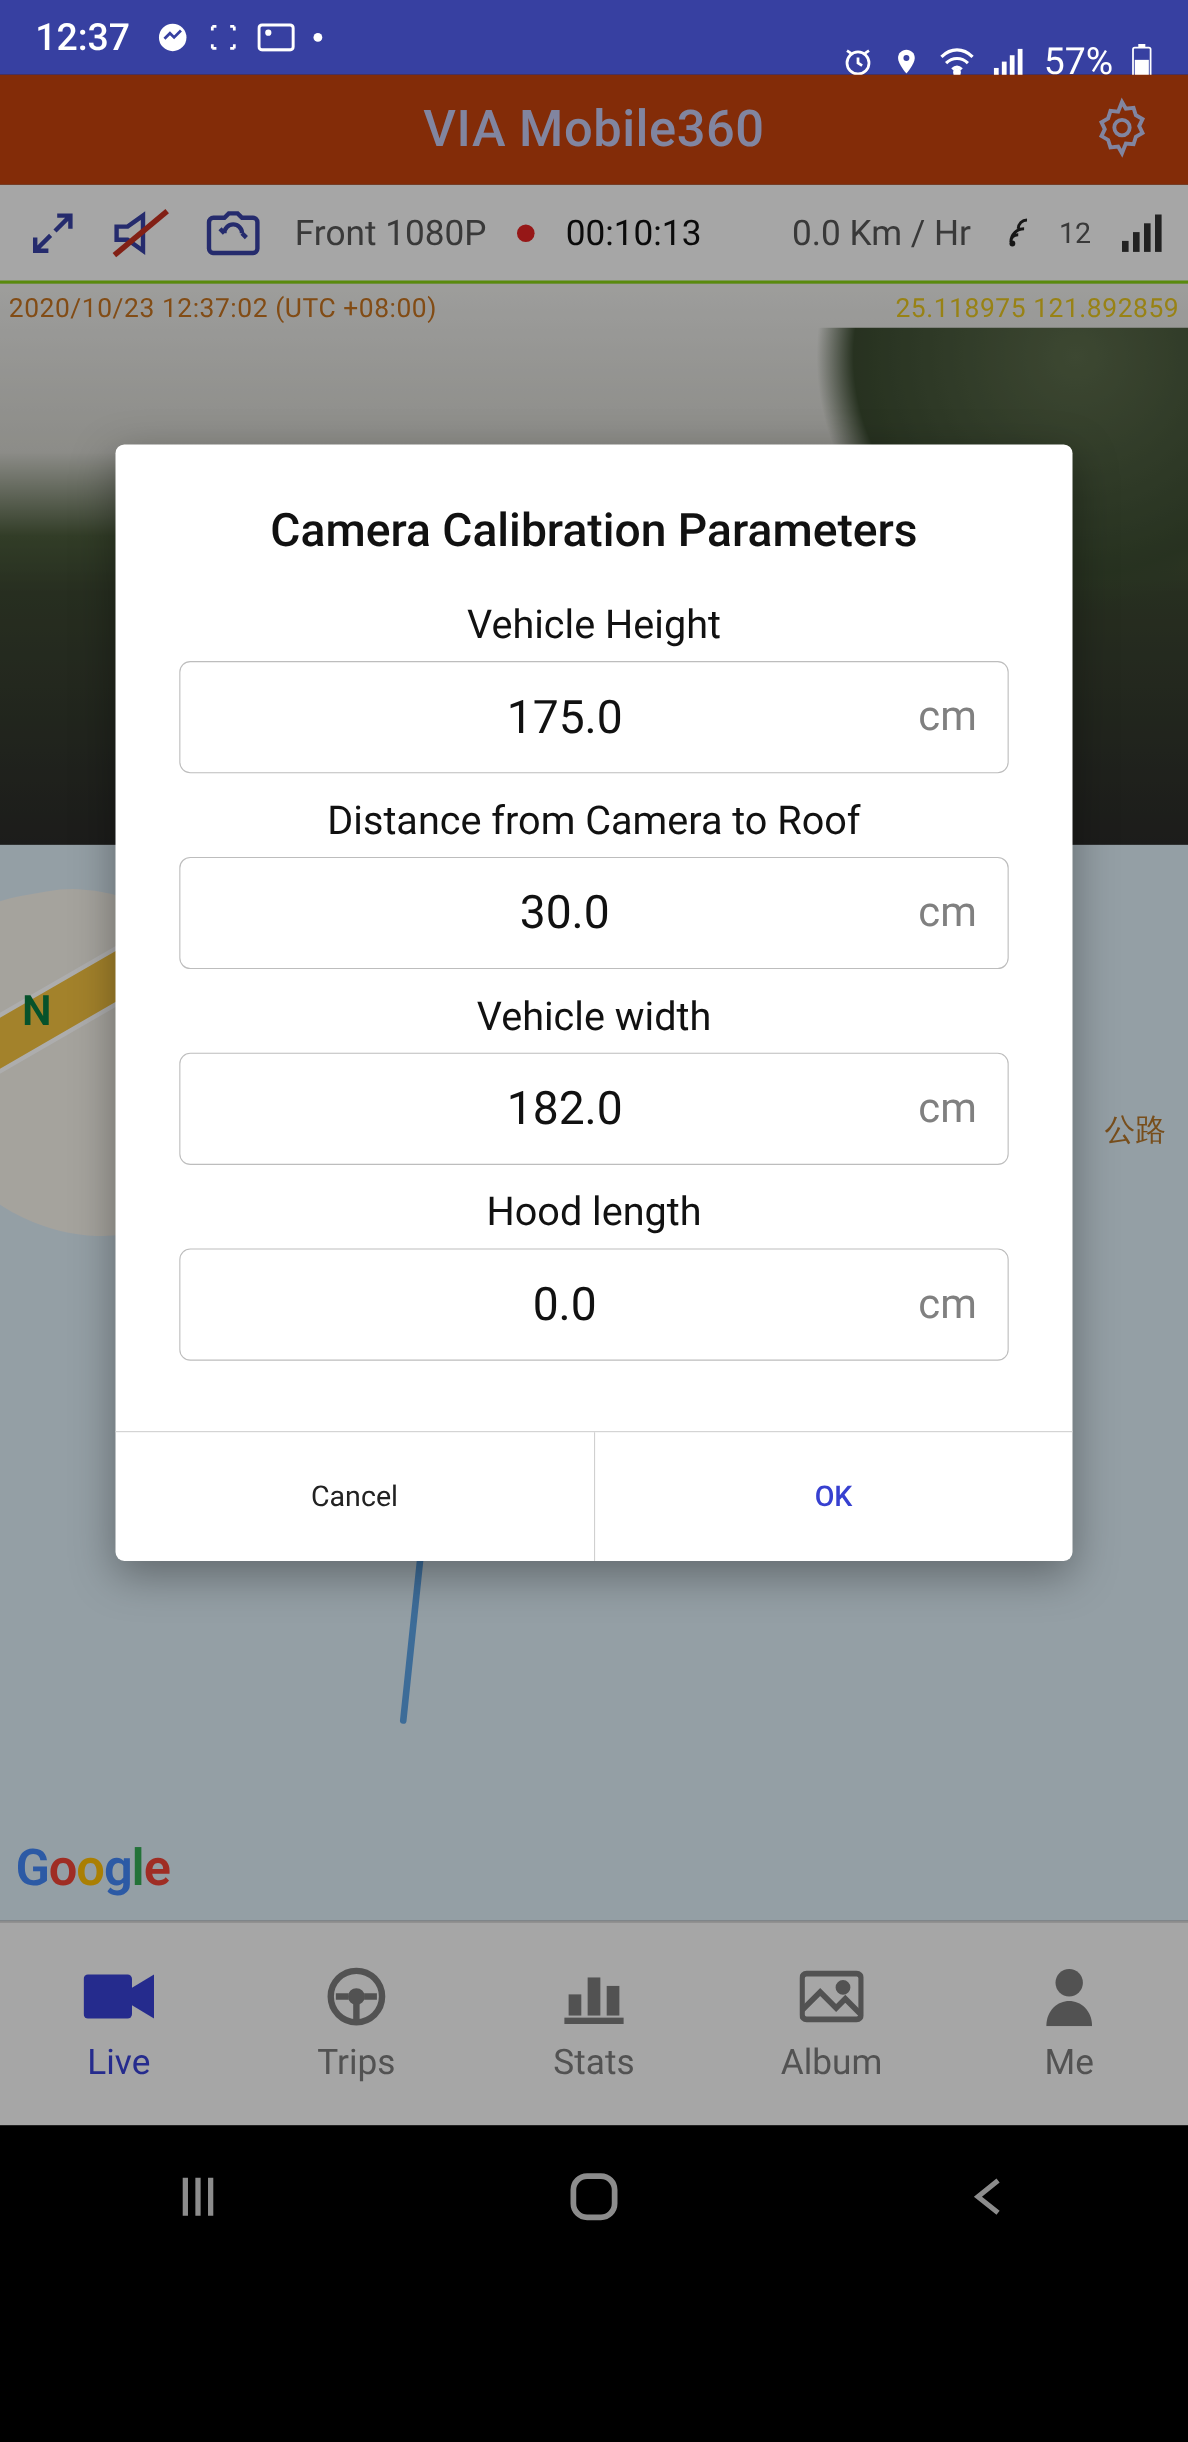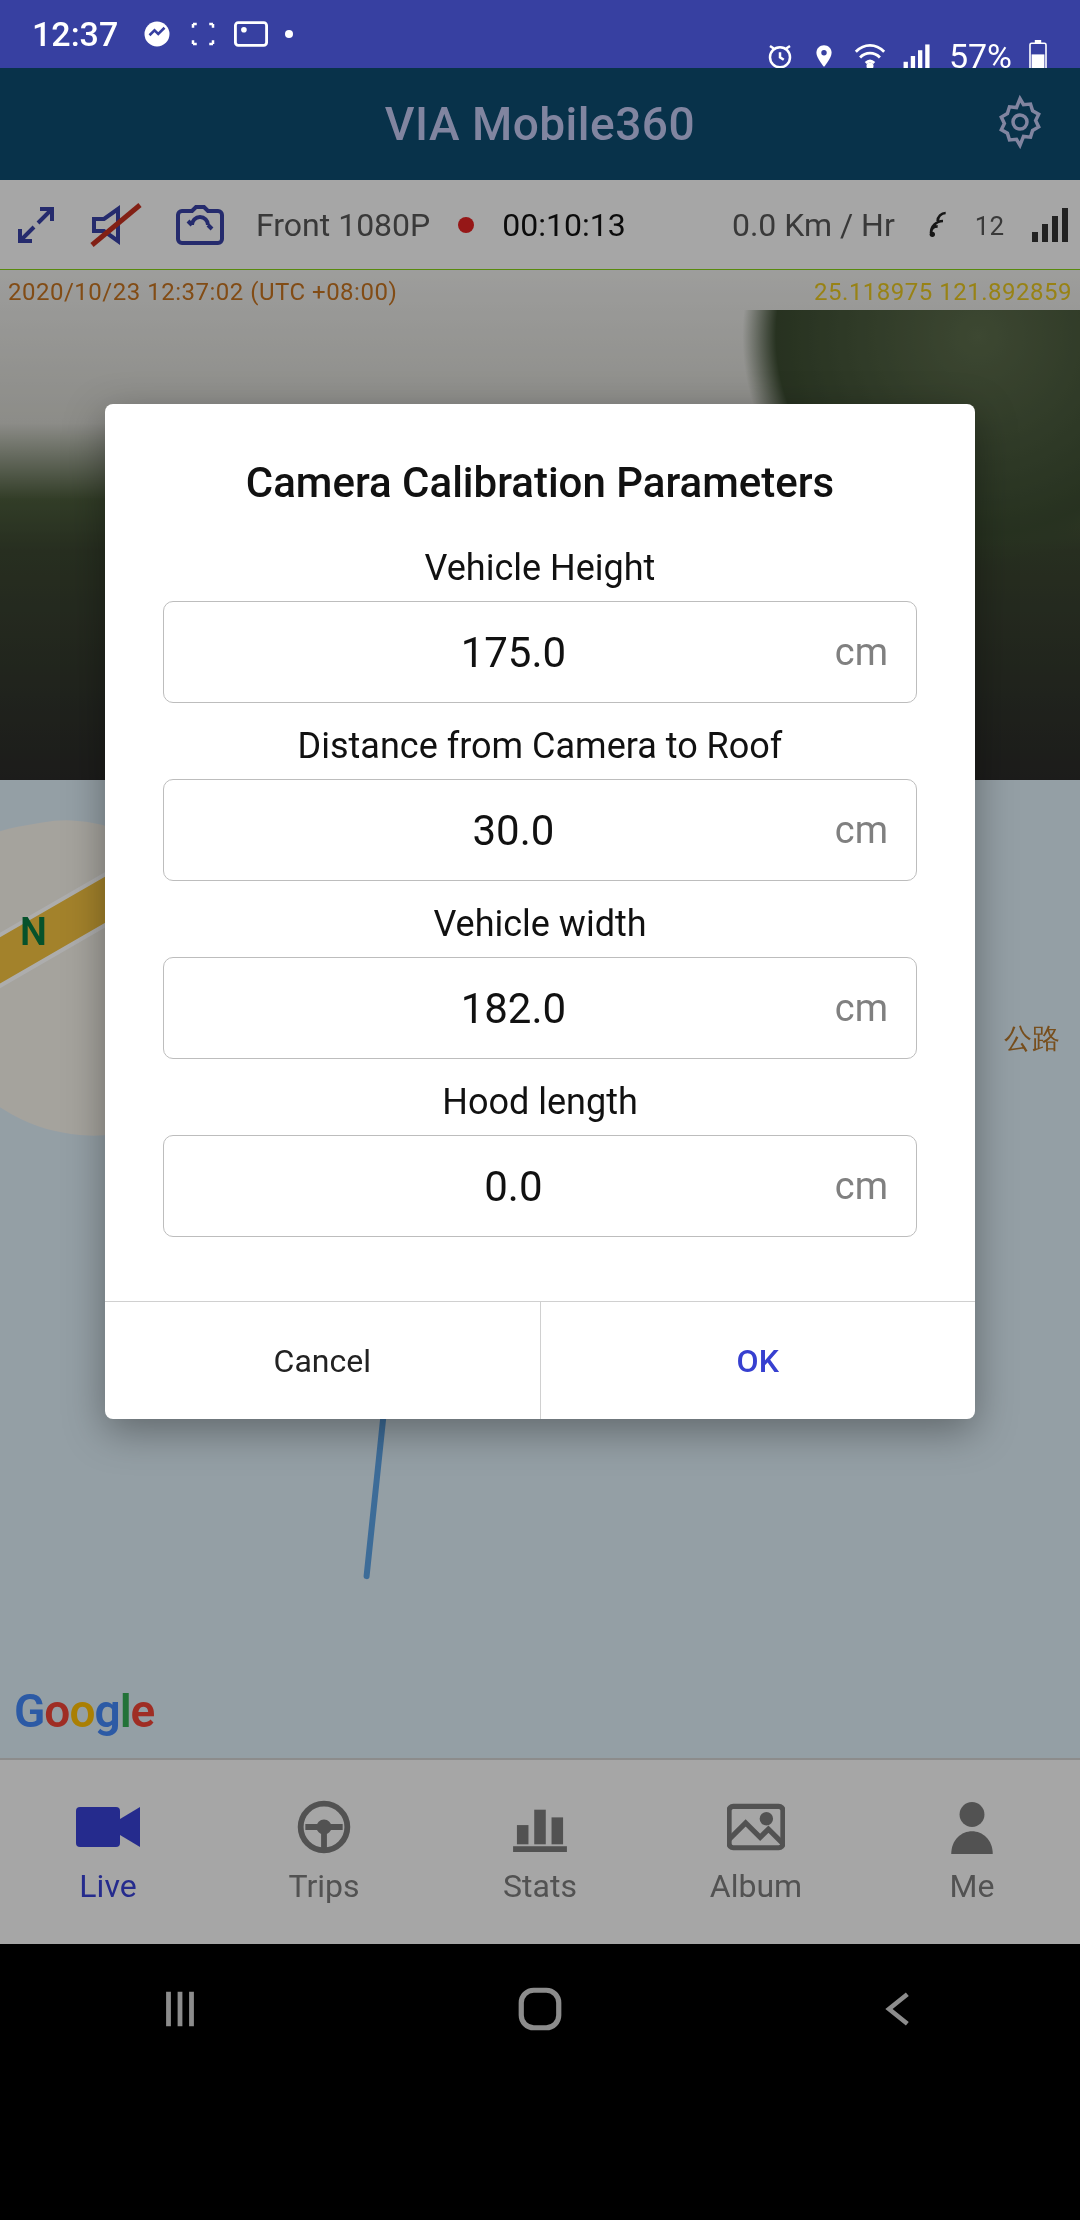--- a/index.html
+++ b/index.html
@@ -16,22 +16,22 @@
     font-size: 34px;
     justify-content: space-between;
   }
   .status-left, .status-right { display: flex; align-items: center; gap: 16px; }
   .status-left .time { font-weight: 500; margin-right: 8px; }
   .status-right { font-weight: 400; margin-top: 44px; }
   .status-icon { display: inline-flex; }
 
   
   .app-header {
-    height: 112px;
-    background: #0c4a6e;
+    height: 100px;
+    background: #c2410c;
     display: flex;
     align-items: center;
     justify-content: center;
     position: relative;
   }
   .app-title {
     color: #bfc4ec;
     font-size: 46px;
     font-weight: 500;
     letter-spacing: 0.5px;
@@ -43,25 +43,25 @@
     transform: translateY(-50%);
     color: #bfc4ec;
   }
 
   
   .toolbar {
     height: 90px;
     background: #f5f5f5;
     display: flex;
     align-items: center;
-    padding: 0 12px;
+    padding: 0 24px;
     gap: 28px;
     font-size: 32px;
     color: #555;
-    border-bottom: 1px solid #84cc16;
+    border-bottom: 3px solid #84cc16;
   }
   .toolbar .tool-icon { color: #3740a1; display: inline-flex; }
   .toolbar .mute-icon { position: relative; }
   .toolbar .rec-dot { width: 16px; height: 16px; background: #d22; border-radius: 50%; display:inline-block; }
   .toolbar .spacer { flex: 1; }
   .toolbar .sig-bars { display: inline-flex; align-items: flex-end; gap: 4px; }
   .toolbar .sig-bars span { width:6px; background:#333; }
   .toolbar .sig-bars span:nth-child(1){height:10px}
   .toolbar .sig-bars span:nth-child(2){height:18px}
   .toolbar .sig-bars span:nth-child(3){height:26px}
@@ -171,21 +171,21 @@
     color: #111;
   }
   .input-wrap .value { flex:1; outline:none; border:none; font-size:42px; color:#111; background:transparent; }
   .input-wrap .unit { color:#808080; font-size:38px; }
   .dialog-actions {
     display:flex; border-top:1px solid #d0d0d0;
     height: 118px;
   }
   .dialog-actions .btn {
     flex:1; display:flex; align-items:center; justify-content:center;
-    font-size: 32px;
+    font-size: 26px;
   }
   .dialog-actions .btn.cancel { color:#222; border-right:1px solid #d0d0d0; }
   .dialog-actions .btn.ok { color:#3740d0; font-weight:500; }
 
   .root { width:1080px; height:2220px; position:relative; background:#000; }
 </style>
 </head>
 <body>
 
 <div class="root">

